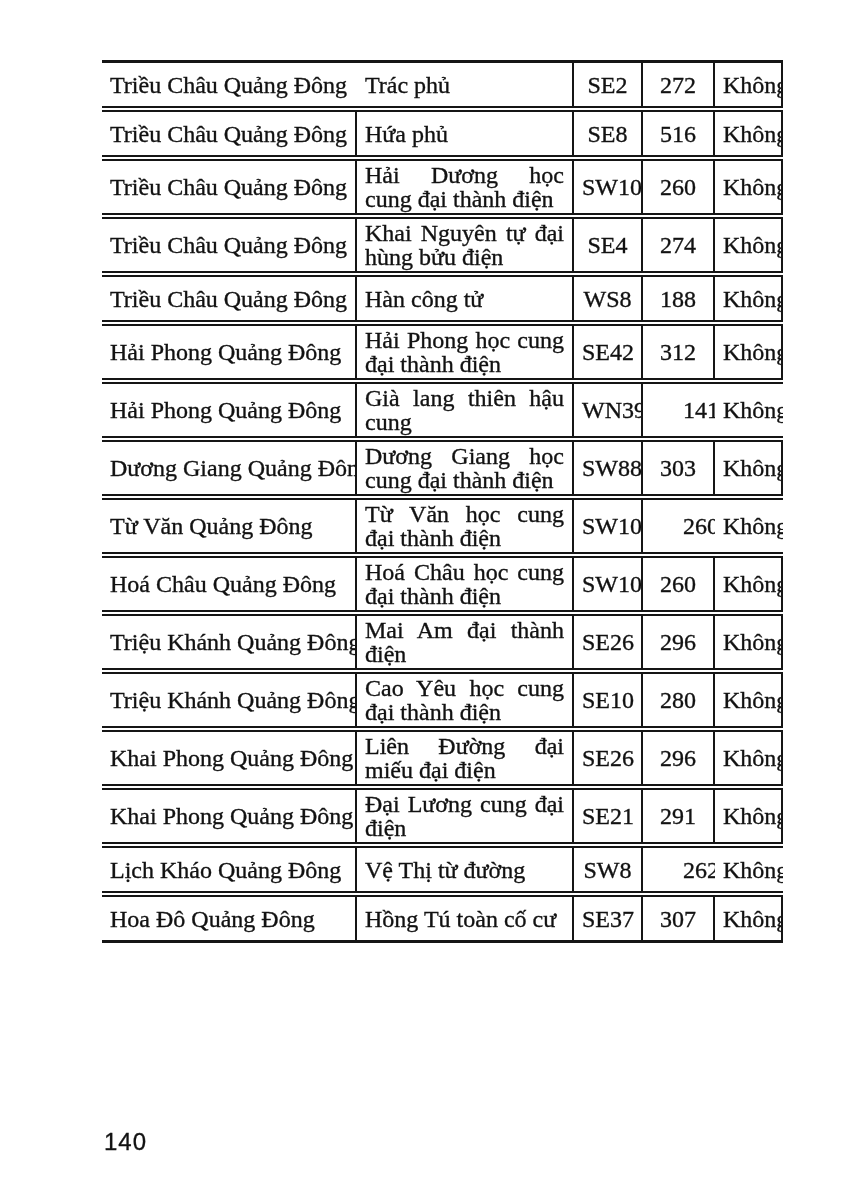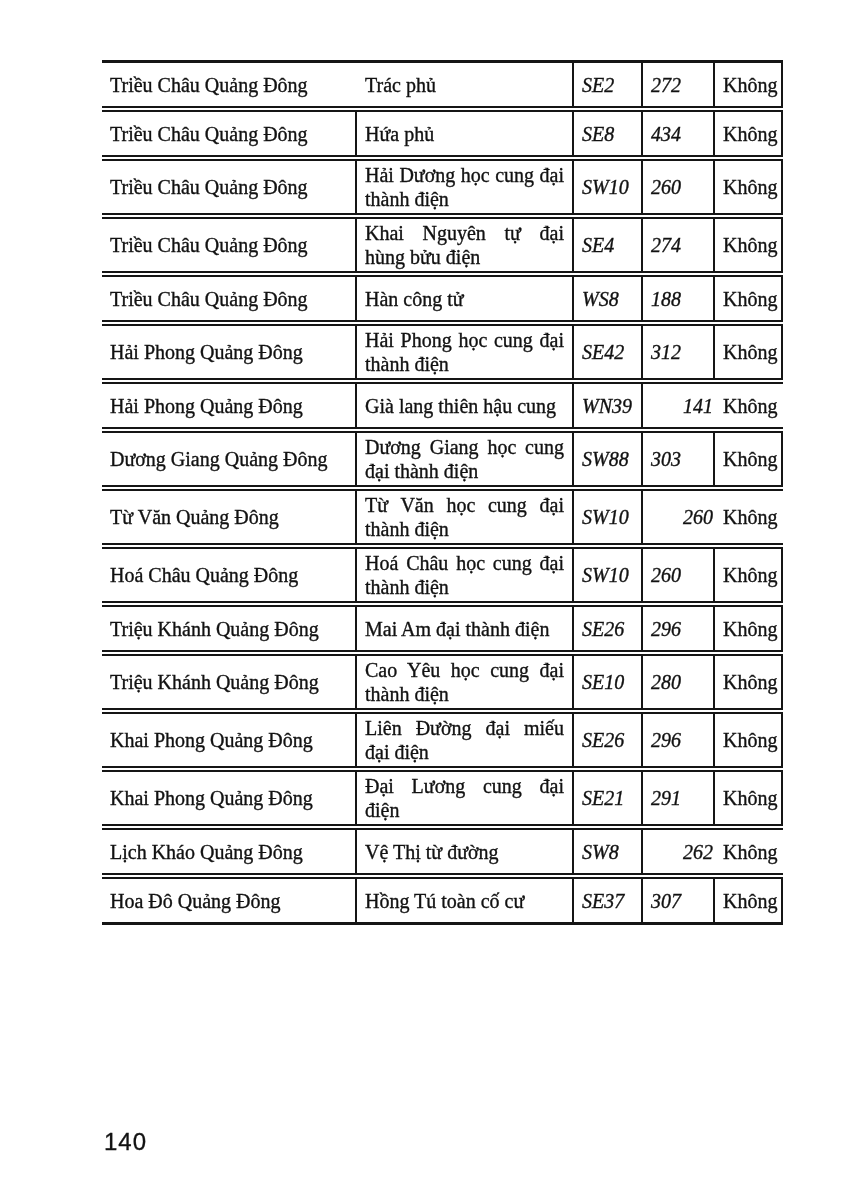--- a/index.html
+++ b/index.html
@@ -17,21 +17,21 @@
     color: #121212;
   }
   table.records {
     position: absolute;
     left: 102px;
     top: 58px;
     width: 681px;
     table-layout: fixed;
     border-collapse: separate;
     border-spacing: 0 2px;
-    font-size: 20px;
+    font-size: 24px;
     line-height: 24px;
     -webkit-text-stroke: 0.35px #121212;
   }
   table.records td {
     border: 2px solid #151515;
     border-left: none;
     vertical-align: middle;
     height: 39px;
     padding: 2px 8px;
     background: #ffffff;
@@ -44,24 +44,23 @@
     padding-right: 2px;
     white-space: nowrap;
     text-align: left;
   }
   td.c2 {
     text-align: justify;
     padding-left: 9px;
     padding-right: 9px;
   }
   td.c3, td.c4 {
-    text-align: left;
+    text-align: center;
     padding-left: 2px;
     padding-right: 2px;
-    font-style: italic;
   }
   td.c5 {
     text-align: center;
     padding-left: 1px;
     padding-right: 1px;
     border-right-width: 3px;
     margin-left: 44px;
   }
   tr:first-child td { border-top-width: 3px; }
   tr:last-child td { border-bottom-width: 3px; }
@@ -100,21 +99,21 @@
     <td class="c1">Triều Châu Quảng Đông</td>
     <td class="c2">Trác phủ</td>
     <td class="c3">SE2</td>
     <td class="c4">272</td>
     <td class="c5">Không</td>
   </tr>
         <tr>
     <td class="c1">Triều Châu Quảng Đông</td>
     <td class="c2">Hứa phủ</td>
     <td class="c3">SE8</td>
-    <td class="c4">434</td>
+    <td class="c4">516</td>
     <td class="c5">Không</td>
   </tr>
         <tr>
     <td class="c1">Triều Châu Quảng Đông</td>
     <td class="c2">Hải Dương học cung đại thành điện</td>
     <td class="c3">SW10</td>
     <td class="c4">260</td>
     <td class="c5">Không</td>
   </tr>
         <tr>

